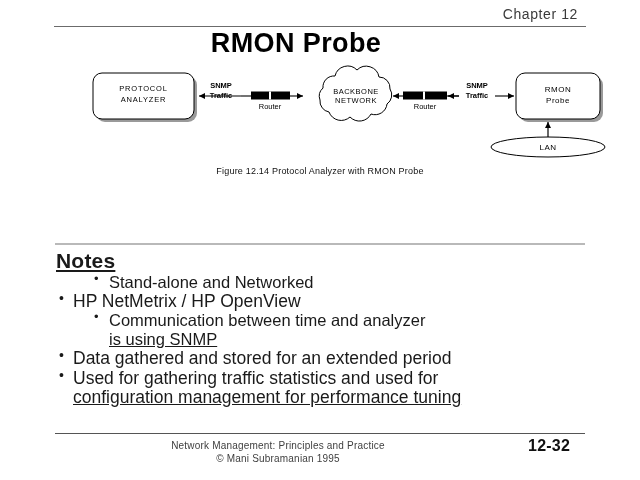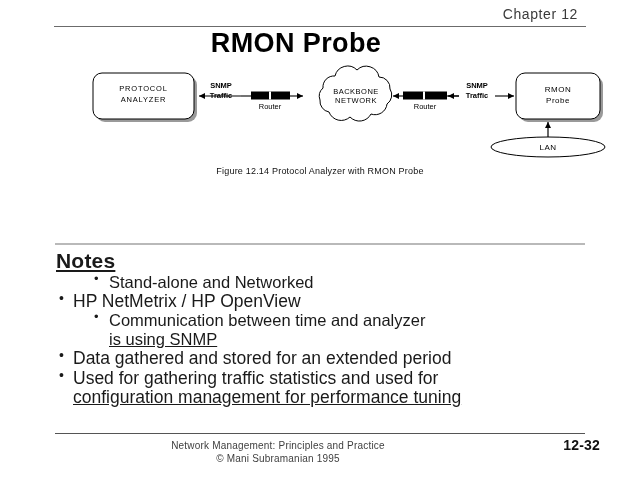--- a/index.html
+++ b/index.html
@@ -157,23 +157,23 @@
     width: 556px;
     text-align: center;
     font-size: 10px;
     line-height: 1.25;
     color: #3f3f3f;
     letter-spacing: 0.2px;
   }
   .footer-credit .line2 { display: block; }
   .page-number {
     position: absolute;
-    right: 40px;
+    right: 70px;
     top: 437px;
-    font-size: 14px;
+    font-size: 16px;
     font-weight: bold;
     color: #111111;
     letter-spacing: 0.2px;
   }
 </style>
 </head>
 <body>
 
 <div class="chapter-label">Chapter 12</div>
 <div class="rule-top"></div>

